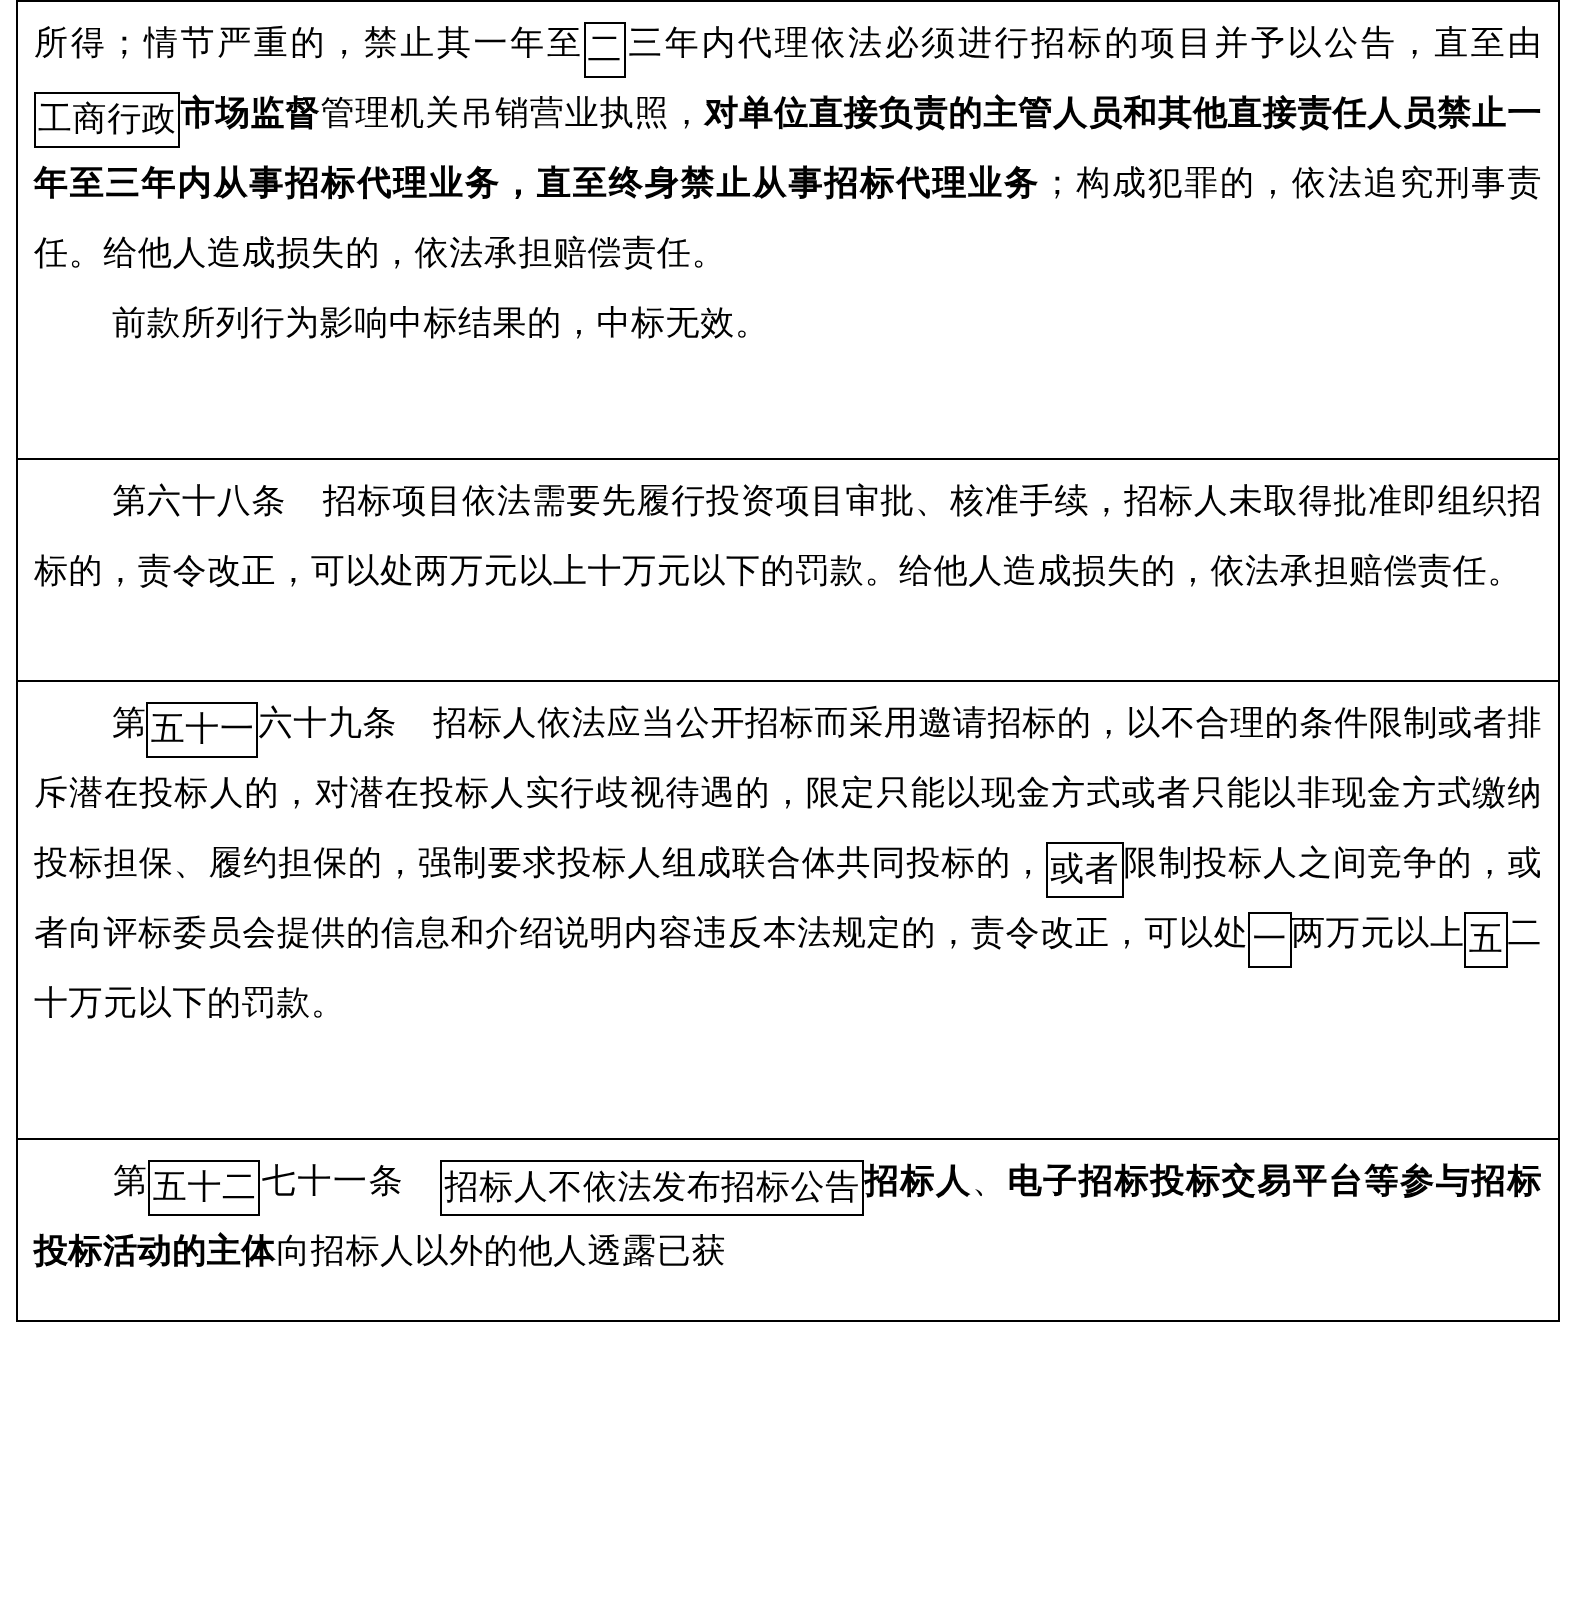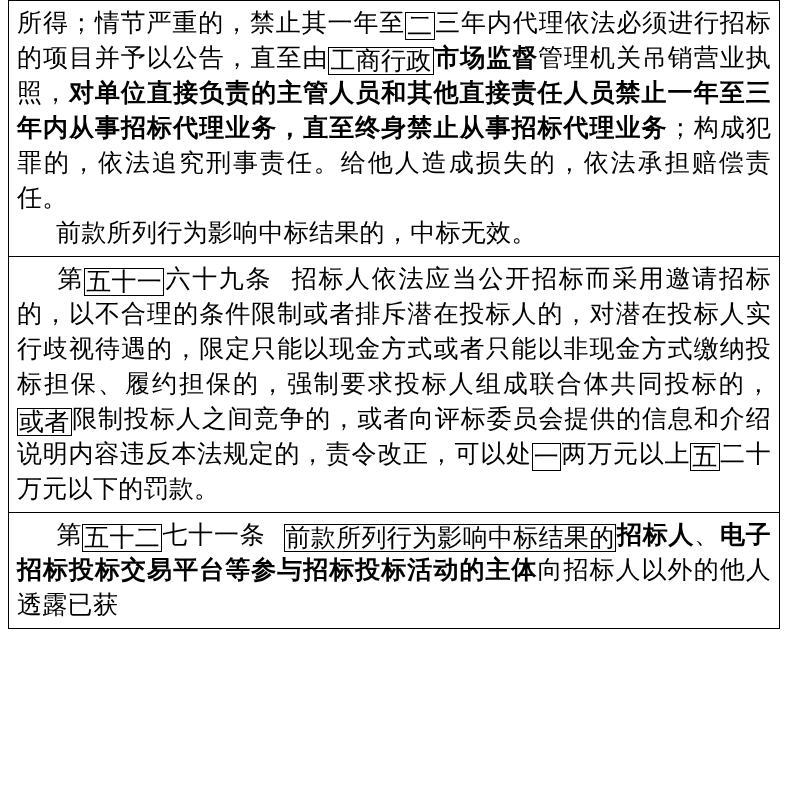--- a/index.html
+++ b/index.html
@@ -25,21 +25,21 @@
     width: 772px;
     margin: 0 8px;
     table-layout: fixed;
   }
   .doc-table td {
     border: 1px solid #000;
     padding: 4px 8px 6px 8px;
     vertical-align: top;
   }
   .para {
-    font-size: 25px;
+    font-size: 17px;
     line-height: 35px;
     text-align: justify;
     text-justify: inter-ideograph;
     letter-spacing: 0.3px;
   }
   .para.first {
     text-indent: 0;
   }
   .indent {
     display: inline-block;
@@ -74,24 +74,29 @@
 <div class="page">
   <table class="doc-table">
     <tbody>
       <tr>
         <td class="cell-1">
           <div class="para first">所得；情节严重的，禁止其一年至<span class="boxed">二</span>三年内代理依法必须进行招标的项目并予以公告，直至由<span class="boxed">工商行政</span><span class="bold">市场监督</span>管理机关吊销营业执照，<span class="bold">对单位直接负责的主管人员和其他直接责任人员禁止一年至三年内从事招标代理业务，直至终身禁止从事招标代理业务</span>；构成犯罪的，依法追究刑事责任。给他人造成损失的，依法承担赔偿责任。</div>
           <div class="para"><span class="indent"></span>前款所列行为影响中标结果的，中标无效。</div>
         </td>
       </tr>
       <tr>
+        <td class="cell-2">
+          <div class="para"><span class="indent"></span>第六十八条<span class="gap"></span>招标项目依法需要先履行投资项目审批、核准手续，招标人未取得批准即组织招标的，责令改正，可以处两万元以上十万元以下的罚款。给他人造成损失的，依法承担赔偿责任。</div>
+        </td>
+      </tr>
+      <tr>
         <td class="cell-3">
           <div class="para"><span class="indent"></span>第<span class="boxed">五十一</span>六十九条<span class="gap"></span>招标人依法应当公开招标而采用邀请招标的，以不合理的条件限制或者排斥潜在投标人的，对潜在投标人实行歧视待遇的，限定只能以现金方式或者只能以非现金方式缴纳投标担保、履约担保的，强制要求投标人组成联合体共同投标的，<span class="boxed">或者</span>限制投标人之间竞争的，或者向评标委员会提供的信息和介绍说明内容违反本法规定的，责令改正，可以处<span class="boxed">一</span>两万元以上<span class="boxed">五</span>二十万元以下的罚款。</div>
         </td>
       </tr>
       <tr>
         <td class="cell-5">
-          <div class="para"><span class="indent"></span>第<span class="boxed">五十二</span>七十一条<span class="gap"></span><span class="boxed">前款所列行为影响中标结果的</span><span class="bold">招标人</span>、<span class="bold">电子招标投标交易平台等参与招标投标活动的主体</span>向招标人以外的他人透露已获</div>
+          <div class="para"><span class="indent"></span>第<span class="boxed">五十二</span>七十一条<span class="gap"></span><span class="boxed">招标人不依法发布招标公告</span><span class="bold">招标人</span>、<span class="bold">电子招标投标交易平台等参与招标投标活动的主体</span>向招标人以外的他人透露已获</div>
         </td>
       </tr>
     </tbody>
   </table>
 </div>
 
 </body></html>

